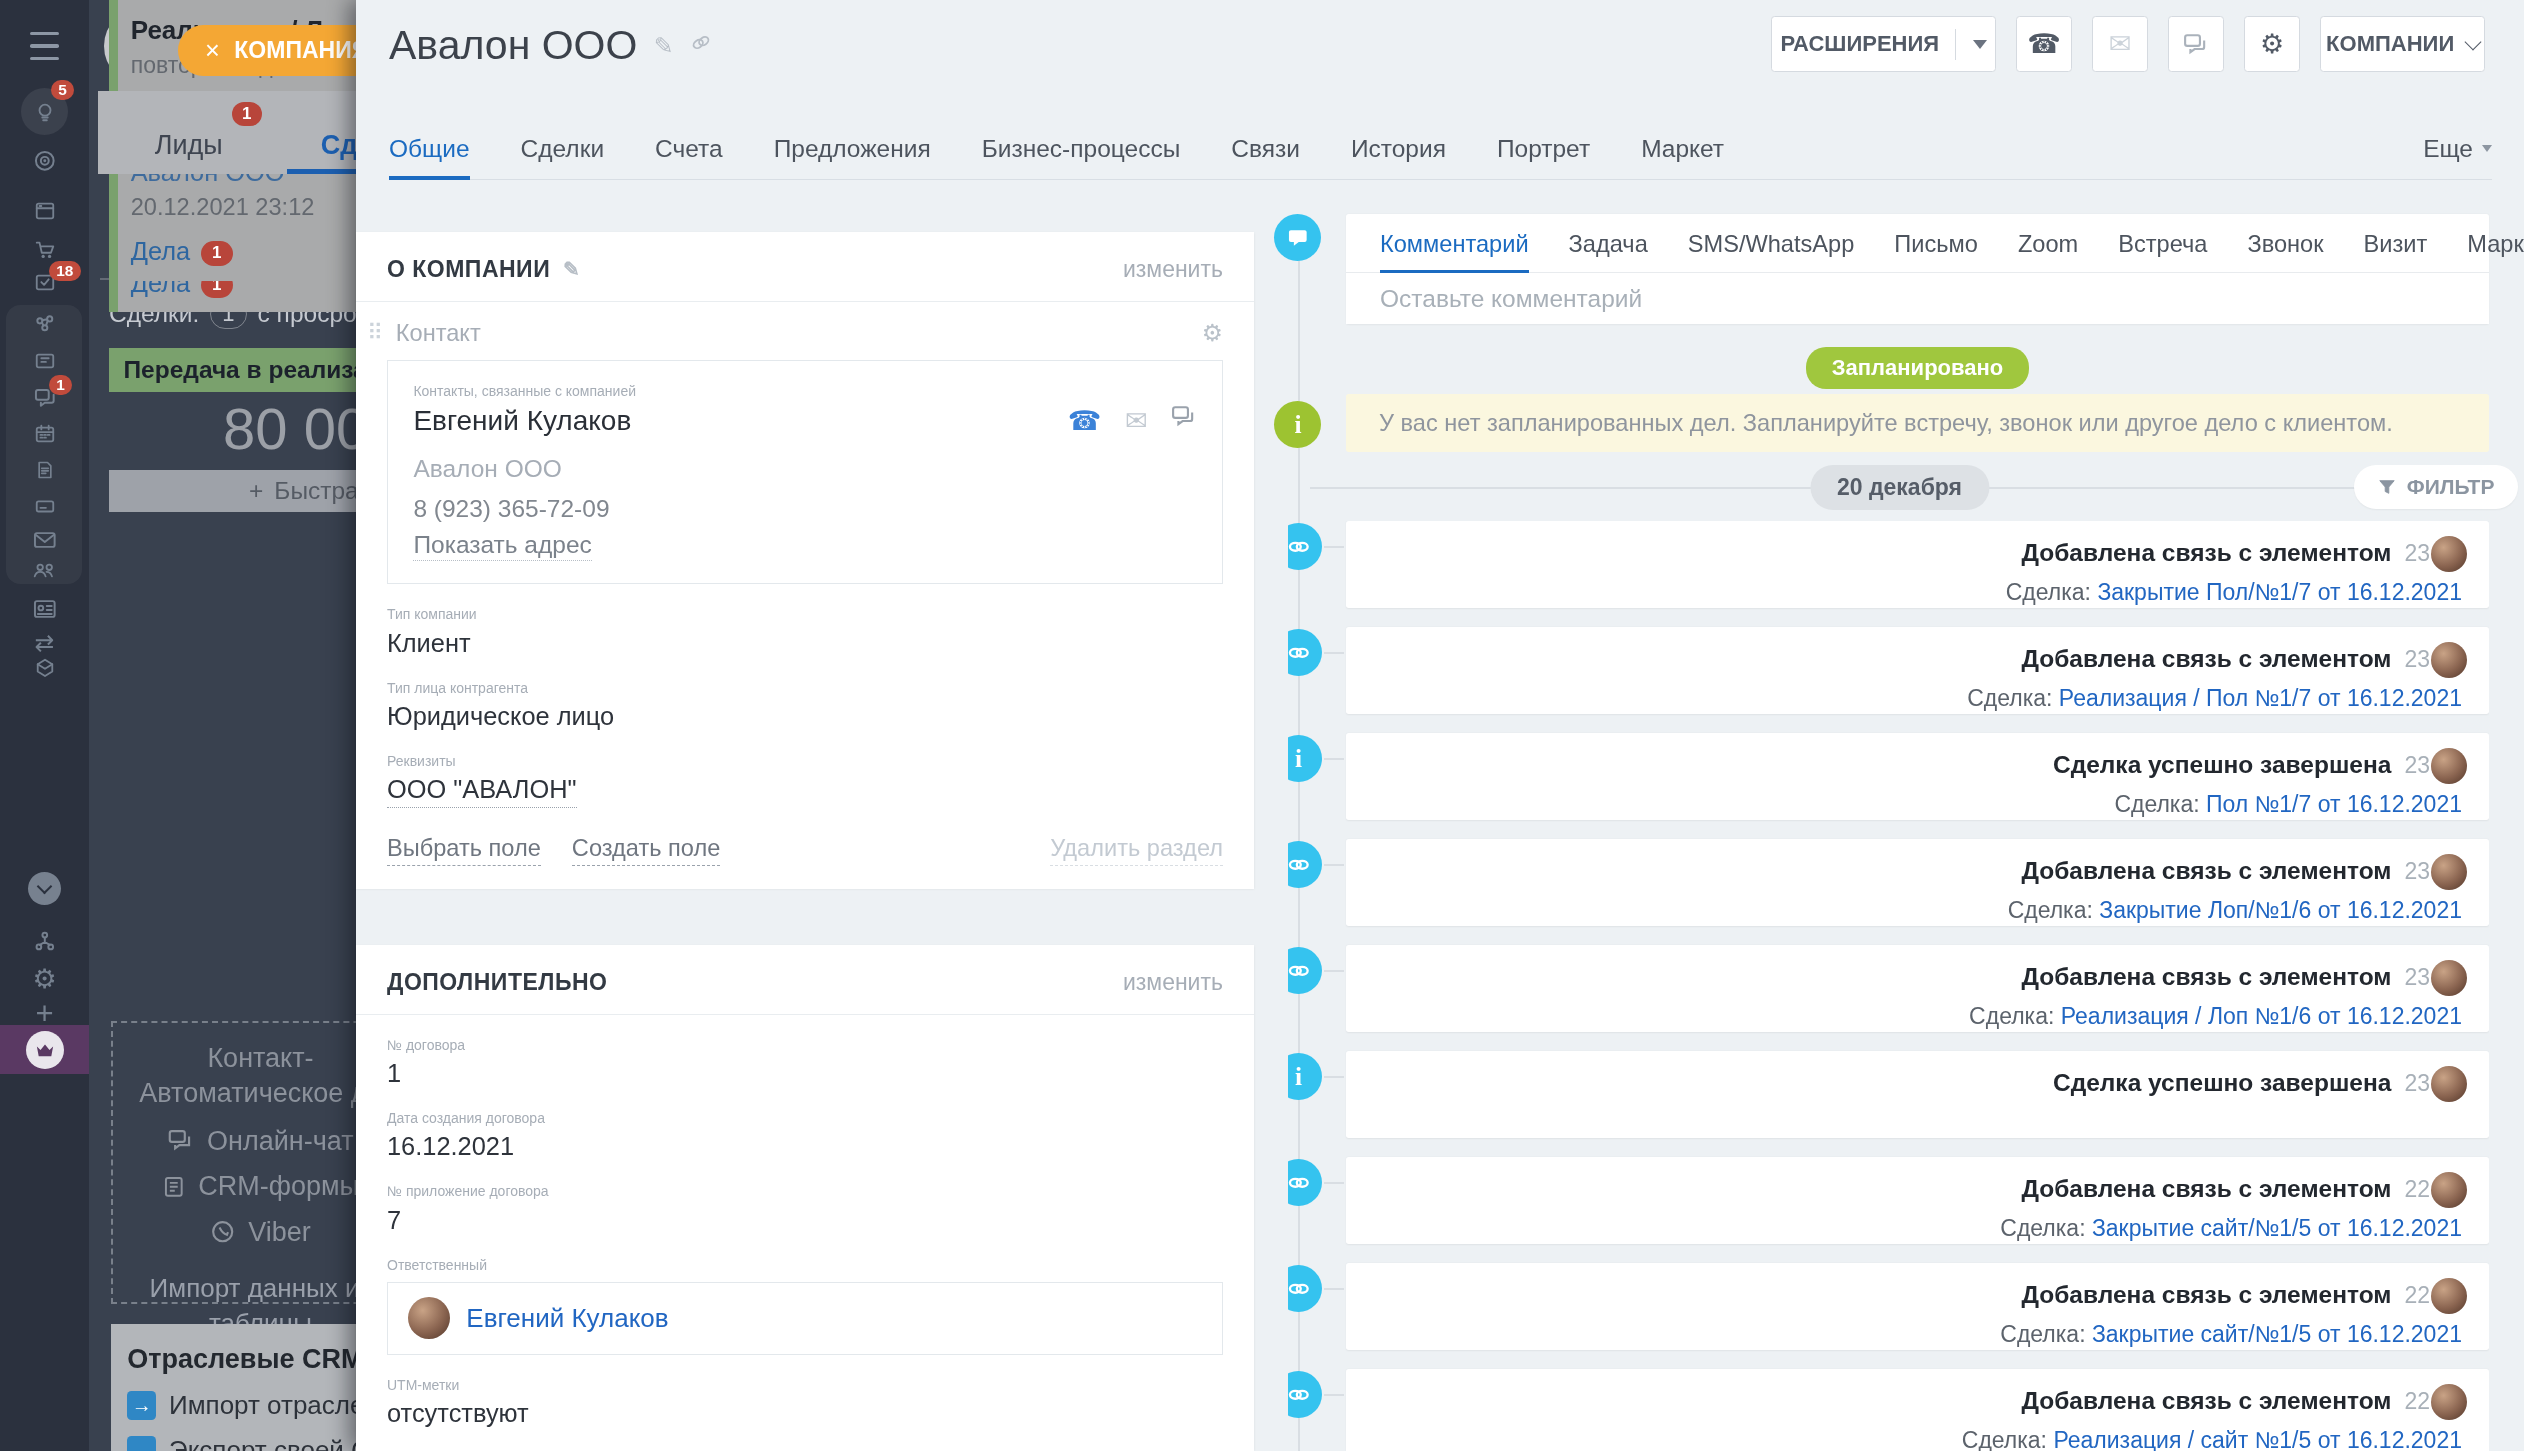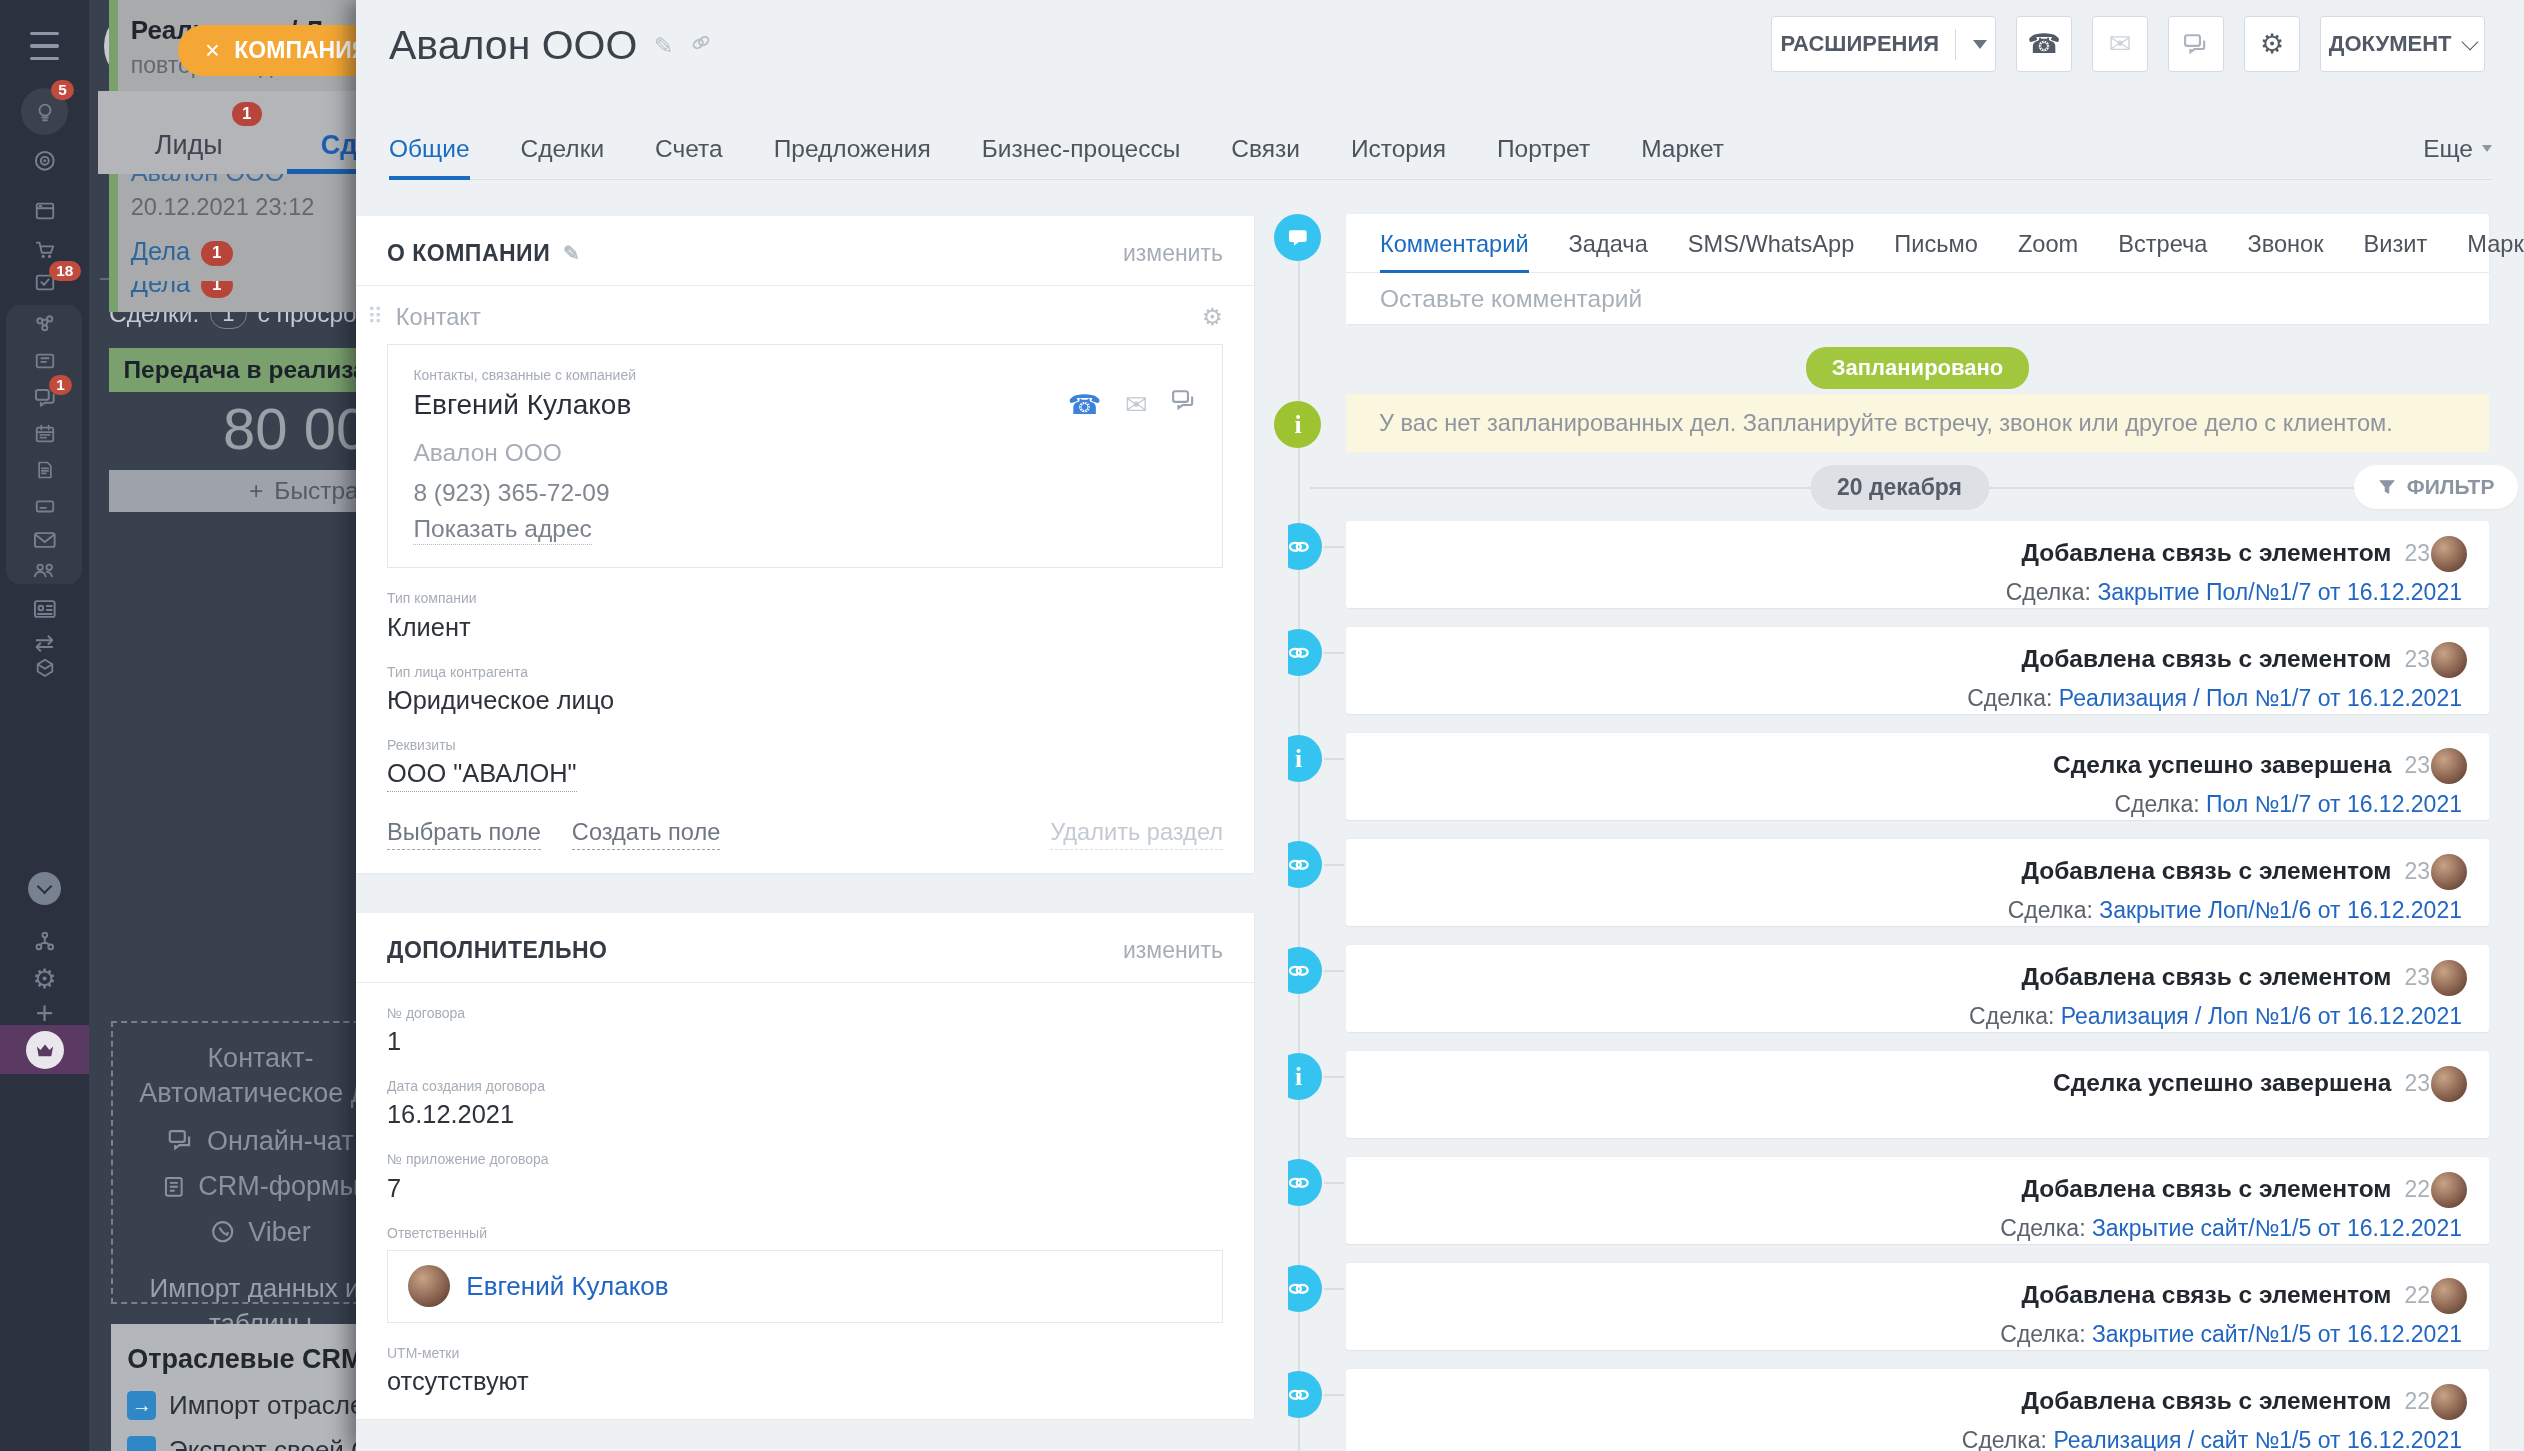--- a/index.html
+++ b/index.html
@@ -86,21 +86,21 @@
   .btn-doc{width:165px;font-size:22px;font-weight:bold;gap:12.7px;}
   .vchev{width:11px;height:11px;border-right:1.8px solid #525a66;border-bottom:1.8px solid #525a66;transform:rotate(45deg);margin-top:-5.4px;}
   .main-tabs{position:absolute;top:125px;left:33px;right:33px;height:54px;border-bottom:0.9px solid #d8dee4;
              display:flex;gap:51px;font-size:24.5px;color:#4d545e;align-items:flex-end;}
   .mtab{padding-bottom:16.3px;position:relative;white-space:nowrap;}
   .mtab.active{color:#1b6bc1;}
   .mtab.active::after{content:"";position:absolute;left:0;right:0;bottom:-0.9px;height:3.6px;background:#1b6bc1;}
   .mtab-more{margin-left:auto;display:flex;align-items:center;gap:9px;padding-bottom:16.3px;}
   
   .left-col{position:absolute;left:0;top:216px;width:898px;display:flex;flex-direction:column;gap:40px;}
-  .card{background:#fff;box-shadow:0 0.9px 2.7px rgba(0,0,0,.08);padding:23.6px 31px;box-sizing:border-box;}
+  .card{background:#fff;box-shadow:0 0.9px 2.7px rgba(0,0,0,.08);padding:23.6px 31px;box-sizing:border-box;margin-top:16px;}
   .chead{display:flex;justify-content:space-between;align-items:center;}
   .ctitle{font-weight:bold;font-size:23px;color:#333a43;letter-spacing:0.5px;display:flex;gap:12.7px;align-items:center;}
   .editlink{color:#a6adb6;font-size:23px;}
   .cdiv{height:0.9px;background:#e9edf0;margin:18px -31px 0;}
   .secrow{margin-top:18px;display:flex;align-items:center;color:#a6adb6;font-size:23.6px;gap:12.7px;}
   .handle{color:#ccd3da;font-size:22px;margin-left:-20px;}
   .secgear{margin-left:auto;color:#b9c1c9;font-size:23.6px;}
   .contactbox{margin-top:12.7px;border:0.9px solid #e3e8ec;padding:22px 25.4px;}
   .cb-label{font-size:14px;color:#a6adb6;}
   .cb-name-row{display:flex;align-items:center;margin-top:5.4px;}
@@ -443,21 +443,21 @@
       <div class="btn btn-ico mid">
         <svg width="25.4" height="23.6" viewBox="0 0 24 22" style="stroke:#aab2bb;fill:none;stroke-width:2;">
             <rect x="2" y="2" width="14" height="10" rx="2"></rect>
             <path d="M7 15v3l4-3h7a2 2 0 0 0 2-2V7"></path>
           </svg>
       </div>
       <div class="btn btn-ico">
           <span>⚙</span>
         </div>
       <div class="btn btn-doc">
-        <span>ДОКУМЕНТ</span>
+        <span>КОМПАНИИ</span>
         <span class="vchev"></span>
       </div>
     </div>
 
     <nav class="main-tabs">
 
       <div class="mtab-more" style="order:99;">
         <span>Еще</span>
           <span class="caret sm"></span>
       </div>

